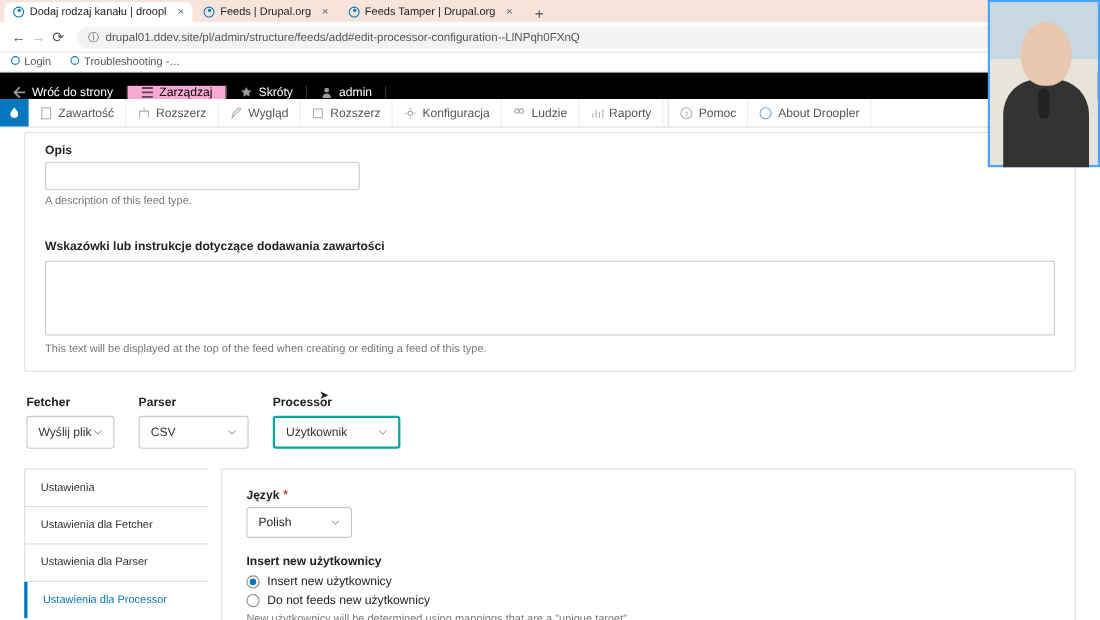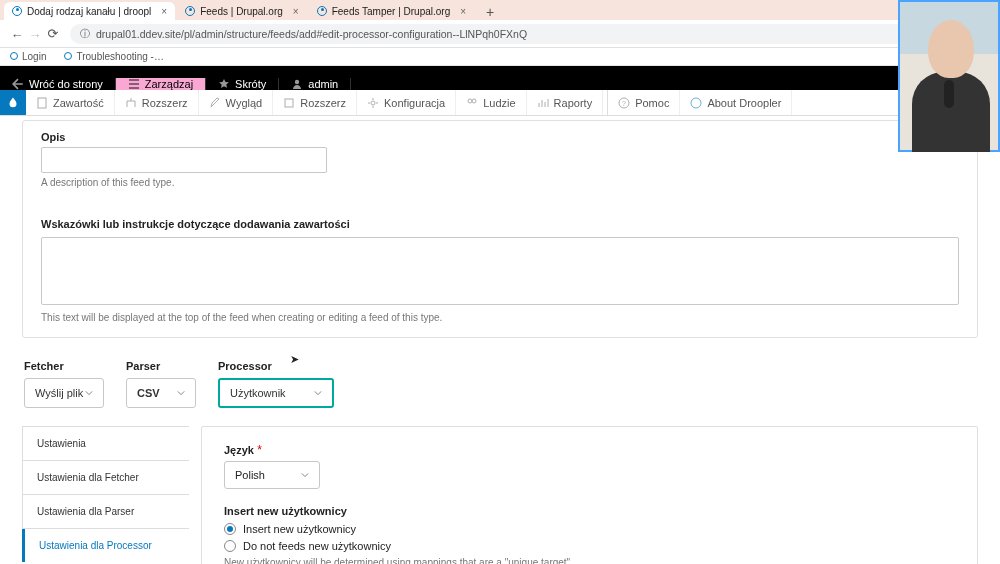--- a/index.html
+++ b/index.html
@@ -40,21 +40,21 @@
   .card { border: 1px solid #e0e0e0; border-radius: 3px; padding: 10px 18px 14px 18px; margin-top: 4px; }
   .label { font-size: 11px; font-weight: 600; color: #222; margin-bottom: 4px; display: block; }
   .help { font-size: 10px; color: #777; margin-top: 4px; }
   .textinput { width: 286px; height: 26px; border: 1px solid #c8c8c8; border-radius: 2px; }
   .textarea { width: 100%; height: 68px; border: 1px solid #c8c8c8; border-radius: 2px; margin-top: 3px; resize: none; }
 
   .selrow { display: flex; gap: 22px; margin-top: 22px; padding: 0 2px; }
   .selblock .slabel { font-size: 11px; font-weight: 600; margin-bottom: 6px; }
   .select { height: 30px; border: 1px solid #c8c8c8; border-radius: 3px; display: flex; align-items: center; justify-content: space-between; padding: 0 10px; font-size: 11px; color: #333; background: #fff; }
   .select.w1 { width: 80px; }
-  .select.w2 { width: 70px; font-weight: bold; }
+  .select.w2 { width: 100px; }
   .select.w3 { width: 116px; border: 2px solid #00a99d; }
   .chev { width: 8px; height: 8px; }
 
   .tabs-area { display: flex; margin-top: 18px; }
   .vtabs { width: 167px; border-top: 1px solid #ddd; }
   .vtab { padding: 11px 14px; font-size: 10px; border-bottom: 1px solid #ddd; border-left: 1px solid #ddd; color: #333; }
   .vtab.active { color: #0678be; border-left: 3px solid #0678be; border-bottom: none; }
 
   .tabpane { flex: 1; border: 1px solid #e0e0e0; border-radius: 2px; padding: 16px 22px; margin-left: 12px; }
   .req { color: #d00; }

